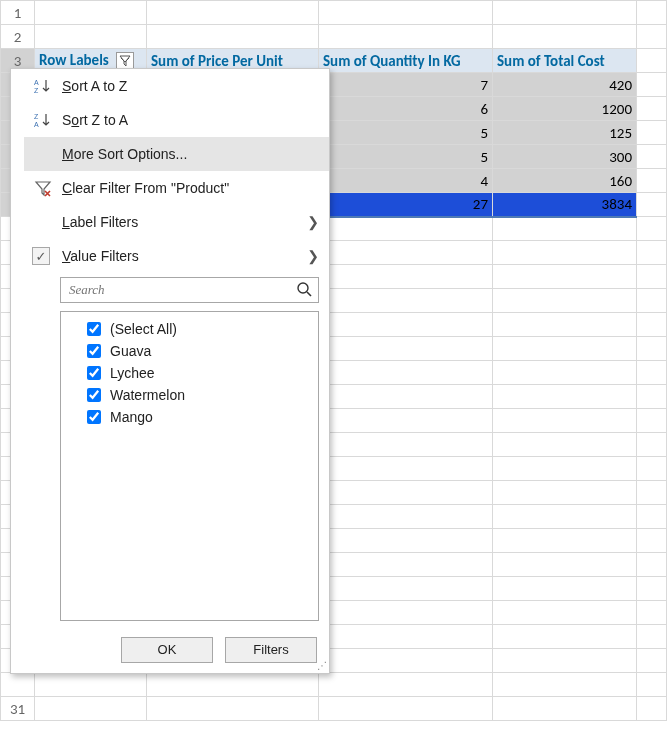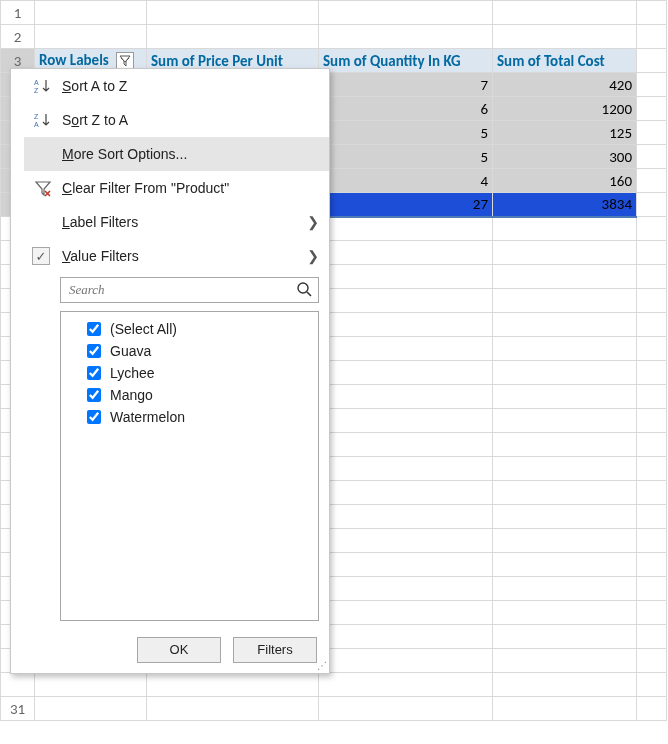--- a/index.html
+++ b/index.html
@@ -194,21 +194,21 @@
   }
 
   .btn-row {
     display: flex;
     justify-content: flex-end;
     gap: 12px;
     padding: 8px 12px 10px 0;
     position: relative;
   }
   .btn {
-    width: 84px;
+    width: 92px;
     height: 26px;
     border: 1px solid #a7a7a7;
     background: #efefef;
     text-align: center;
     font-size: 13px;
     line-height: 24px;
     cursor: pointer;
   }
   .resize-grip {
     position: absolute;
@@ -557,25 +557,25 @@
     <div class="check-item">
       <input type="checkbox" checked="" style="">
       <span>Guava</span>
     </div>
     <div class="check-item">
       <input type="checkbox" checked="" style="">
       <span>Lychee</span>
     </div>
     <div class="check-item">
       <input type="checkbox" checked="" style="">
-      <span>Mango</span>
+      <span>Watermelon</span>
     </div>
     <div class="check-item">
       <input type="checkbox" checked="" style="">
-      <span>Watermelon</span>
+      <span>Mango</span>
     </div>
   </div>
 
   <div class="btn-row">
     <div class="btn">OK</div>
     <div class="btn">Filters</div>
     <div class="resize-grip">⋰</div>
   </div>
 </div>
 

